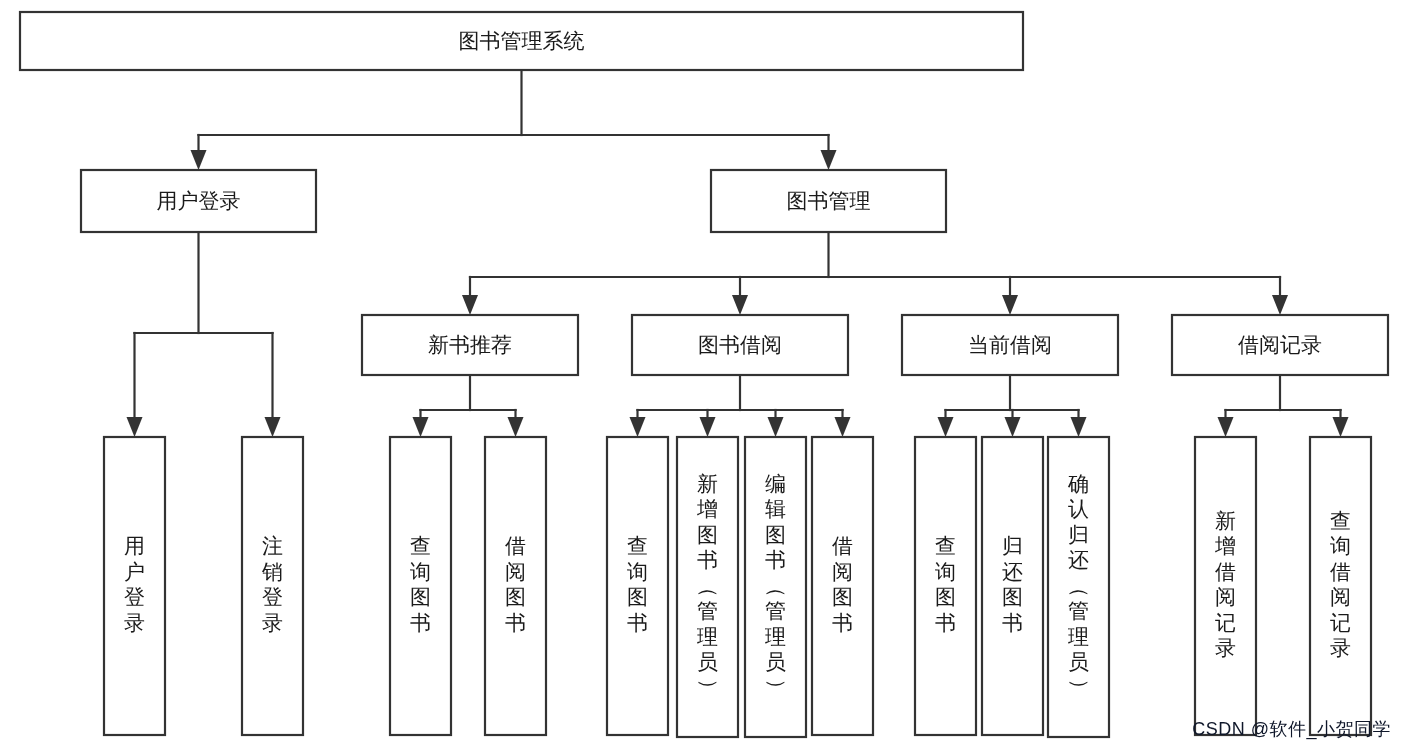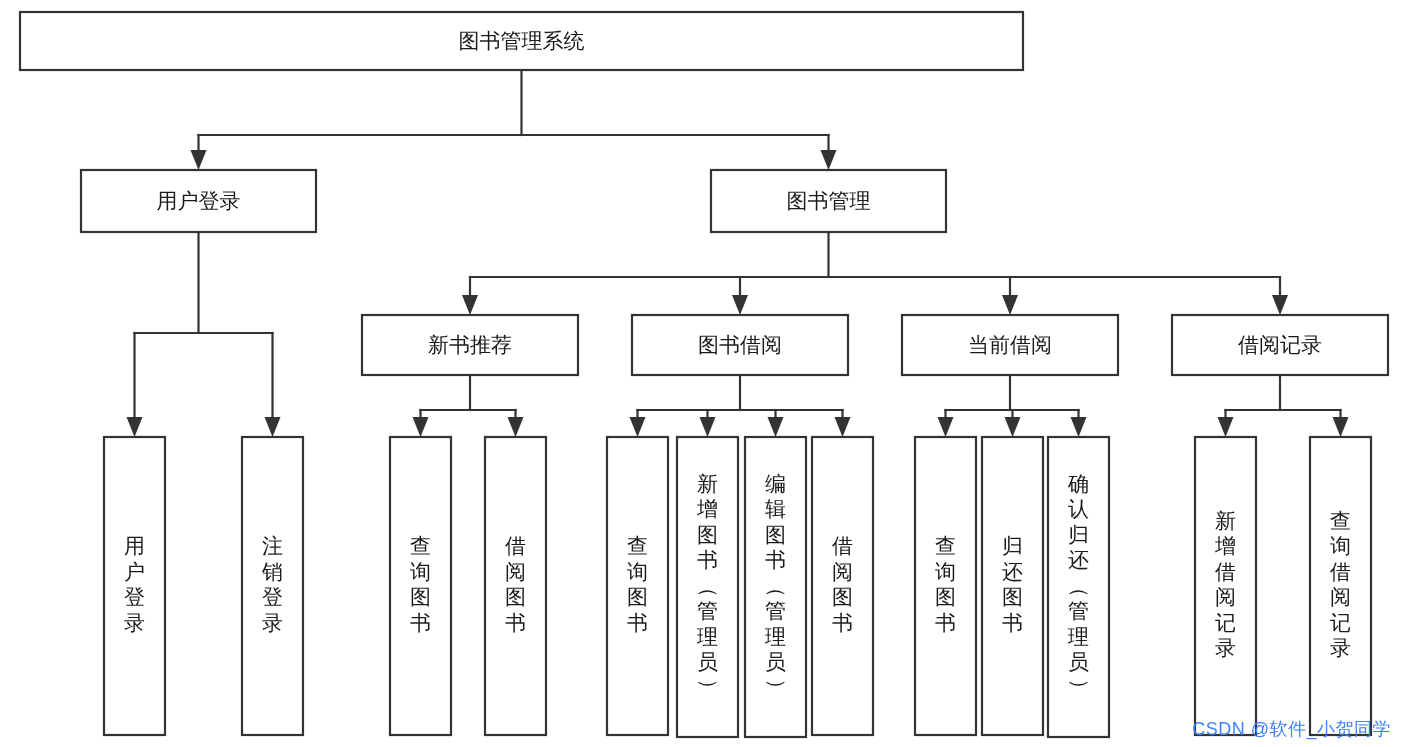--- a/index.html
+++ b/index.html
@@ -51,21 +51,21 @@
     fill: #1a1a1a;
     font-size: 21px;
     text-anchor: middle;
   }
   .watermark {
     position: absolute;
     right: 14px;
     bottom: 6px;
     font-family: "Liberation Sans", "DejaVu Sans", sans-serif;
     font-size: 18px;
-    color: #3b82f6;
+    color: #0f172a;
     letter-spacing: 0.5px;
     white-space: nowrap;
     user-select: none;
   }
 </style>
 </head>
 <body>
 
 <div id="diagram-root">
 

